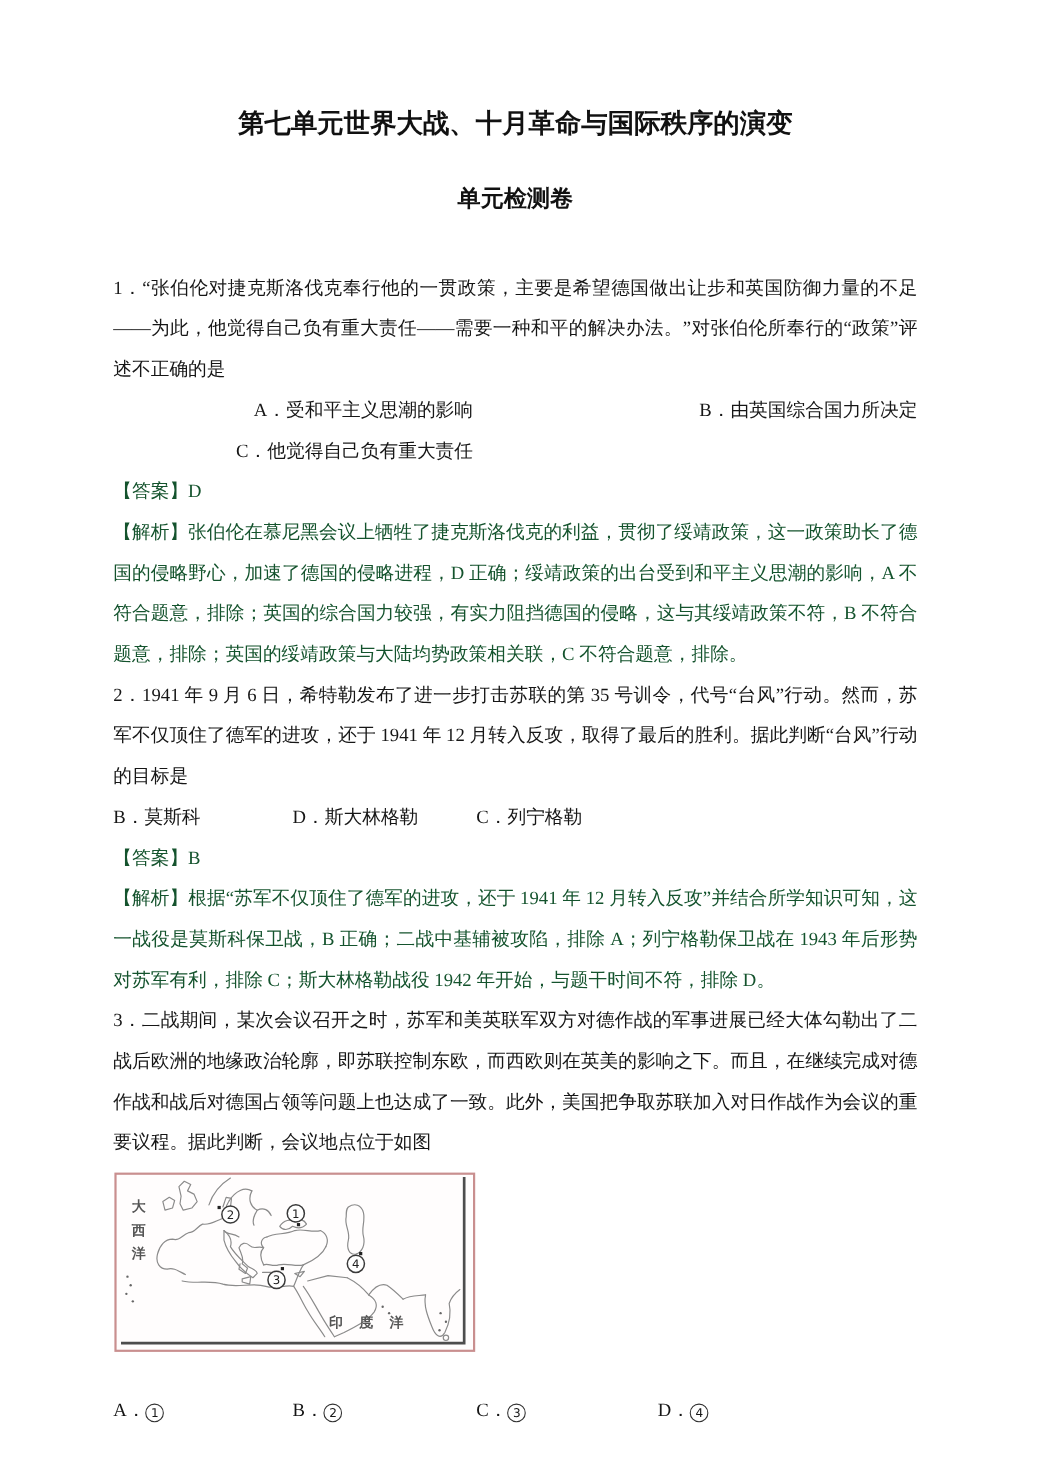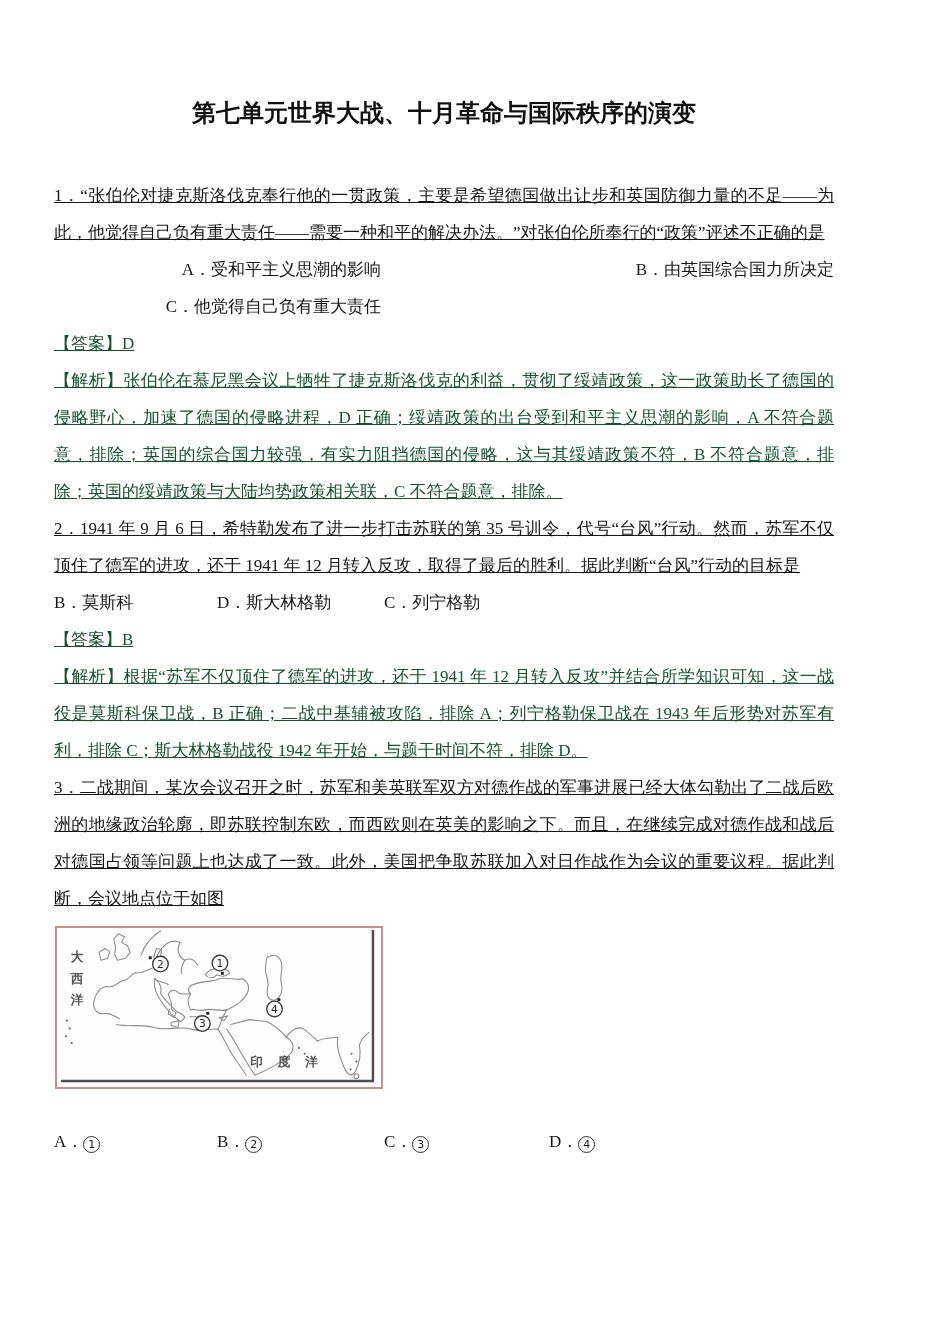--- a/index.html
+++ b/index.html
@@ -1,33 +1,32 @@
 <!DOCTYPE html>
 <html><head>
 <meta charset="utf-8">
 <style>
   html,body { margin:0; padding:0; }
   body {
     width:950px; height:1344px; background:#ffffff;
     font-family:"Liberation Serif","DejaVu Serif",serif;
     color:#161616;
   }
-  .page { padding:0 116px 0 54px; }
+  .page { padding:0 116px 0 103px; }
   .doc-title {
     margin:97px 0 0 0; text-align:center;
     font-size:24px; line-height:32px; font-weight:bold; color:#111;
   }
   .doc-subtitle {
     margin:36px 0 0 0; text-align:center;
     font-size:21px; line-height:30px; font-weight:bold; color:#111;
   }
   .stem, .expl, .ansline {
     margin:0; font-size:17px; line-height:37px;
     text-align:justify;
-    text-decoration:underline;
   }
   .first-q { margin-top:48px; }
   .opts {
     display:grid; font-size:17px; line-height:37px; margin:0;
   }
   .opts.cols2 { grid-template-columns:327px 1fr;text-align:right; }
   .opts.cols4 { grid-template-columns:163px 167px 165px 1fr; }
   .red { color:#14532d; }
   .circ {
     display:inline-block; width:15px; height:15px; border:1px solid #333;
@@ -40,20 +39,21 @@
   }
   .map-frame svg { display:block; }
   .opts-after-map { margin-top:34px; }
 </style>
 </head>
 <body>
 
 <div class="page">
 
   <h1 class="doc-title">第七单元世界大战、十月革命与国际秩序的演变</h1>
+  <h2 class="doc-subtitle">单元检测卷</h2>
 
   <div>
     <p class="stem first-q">1．“张伯伦对捷克斯洛伐克奉行他的一贯政策，主要是希望德国做出让步和英国防御力量的不足——为此，他觉得自己负有重大责任——需要一种和平的解决办法。”对张伯伦所奉行的“政策”评述不正确的是</p>
     <div class="opts cols2">
       <span>A．受和平主义思潮的影响</span>
       <span>B．由英国综合国力所决定</span>
       <span>C．他觉得自己负有重大责任</span>
     </div>
     <p class="ansline red"><span>【答案】</span><span>D</span></p>
     <p class="expl red"><span>【解析】</span><span>张伯伦在慕尼黑会议上牺牲了捷克斯洛伐克的利益，贯彻了绥靖政策，这一政策助长了德国的侵略野心，加速了德国的侵略进程，D 正确；绥靖政策的出台受到和平主义思潮的影响，A 不符合题意，排除；英国的综合国力较强，有实力阻挡德国的侵略，这与其绥靖政策不符，B 不符合题意，排除；英国的绥靖政策与大陆均势政策相关联，C 不符合题意，排除。</span></p>

